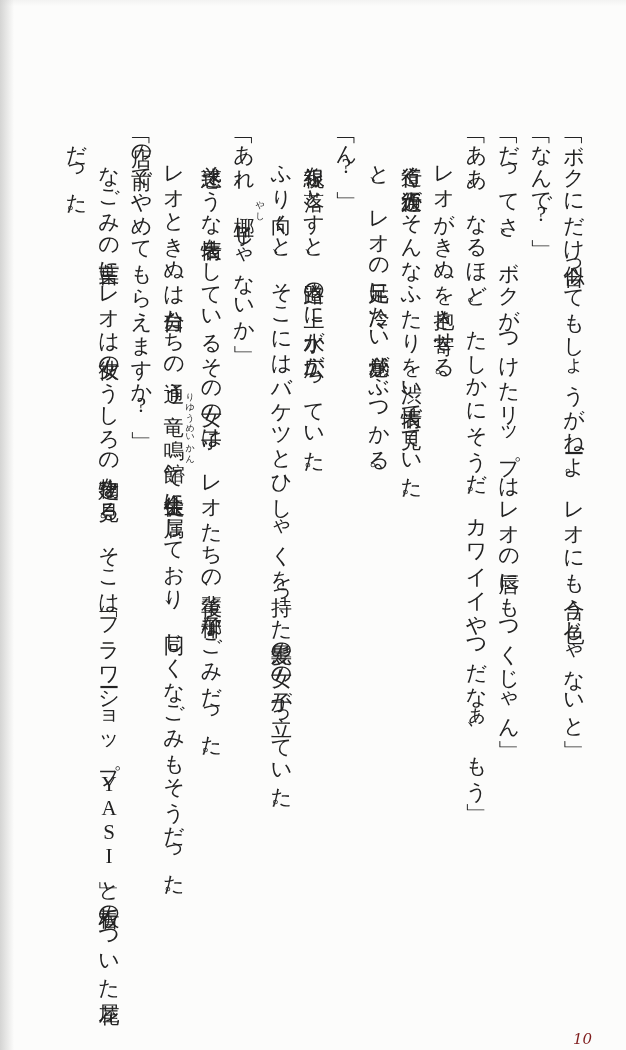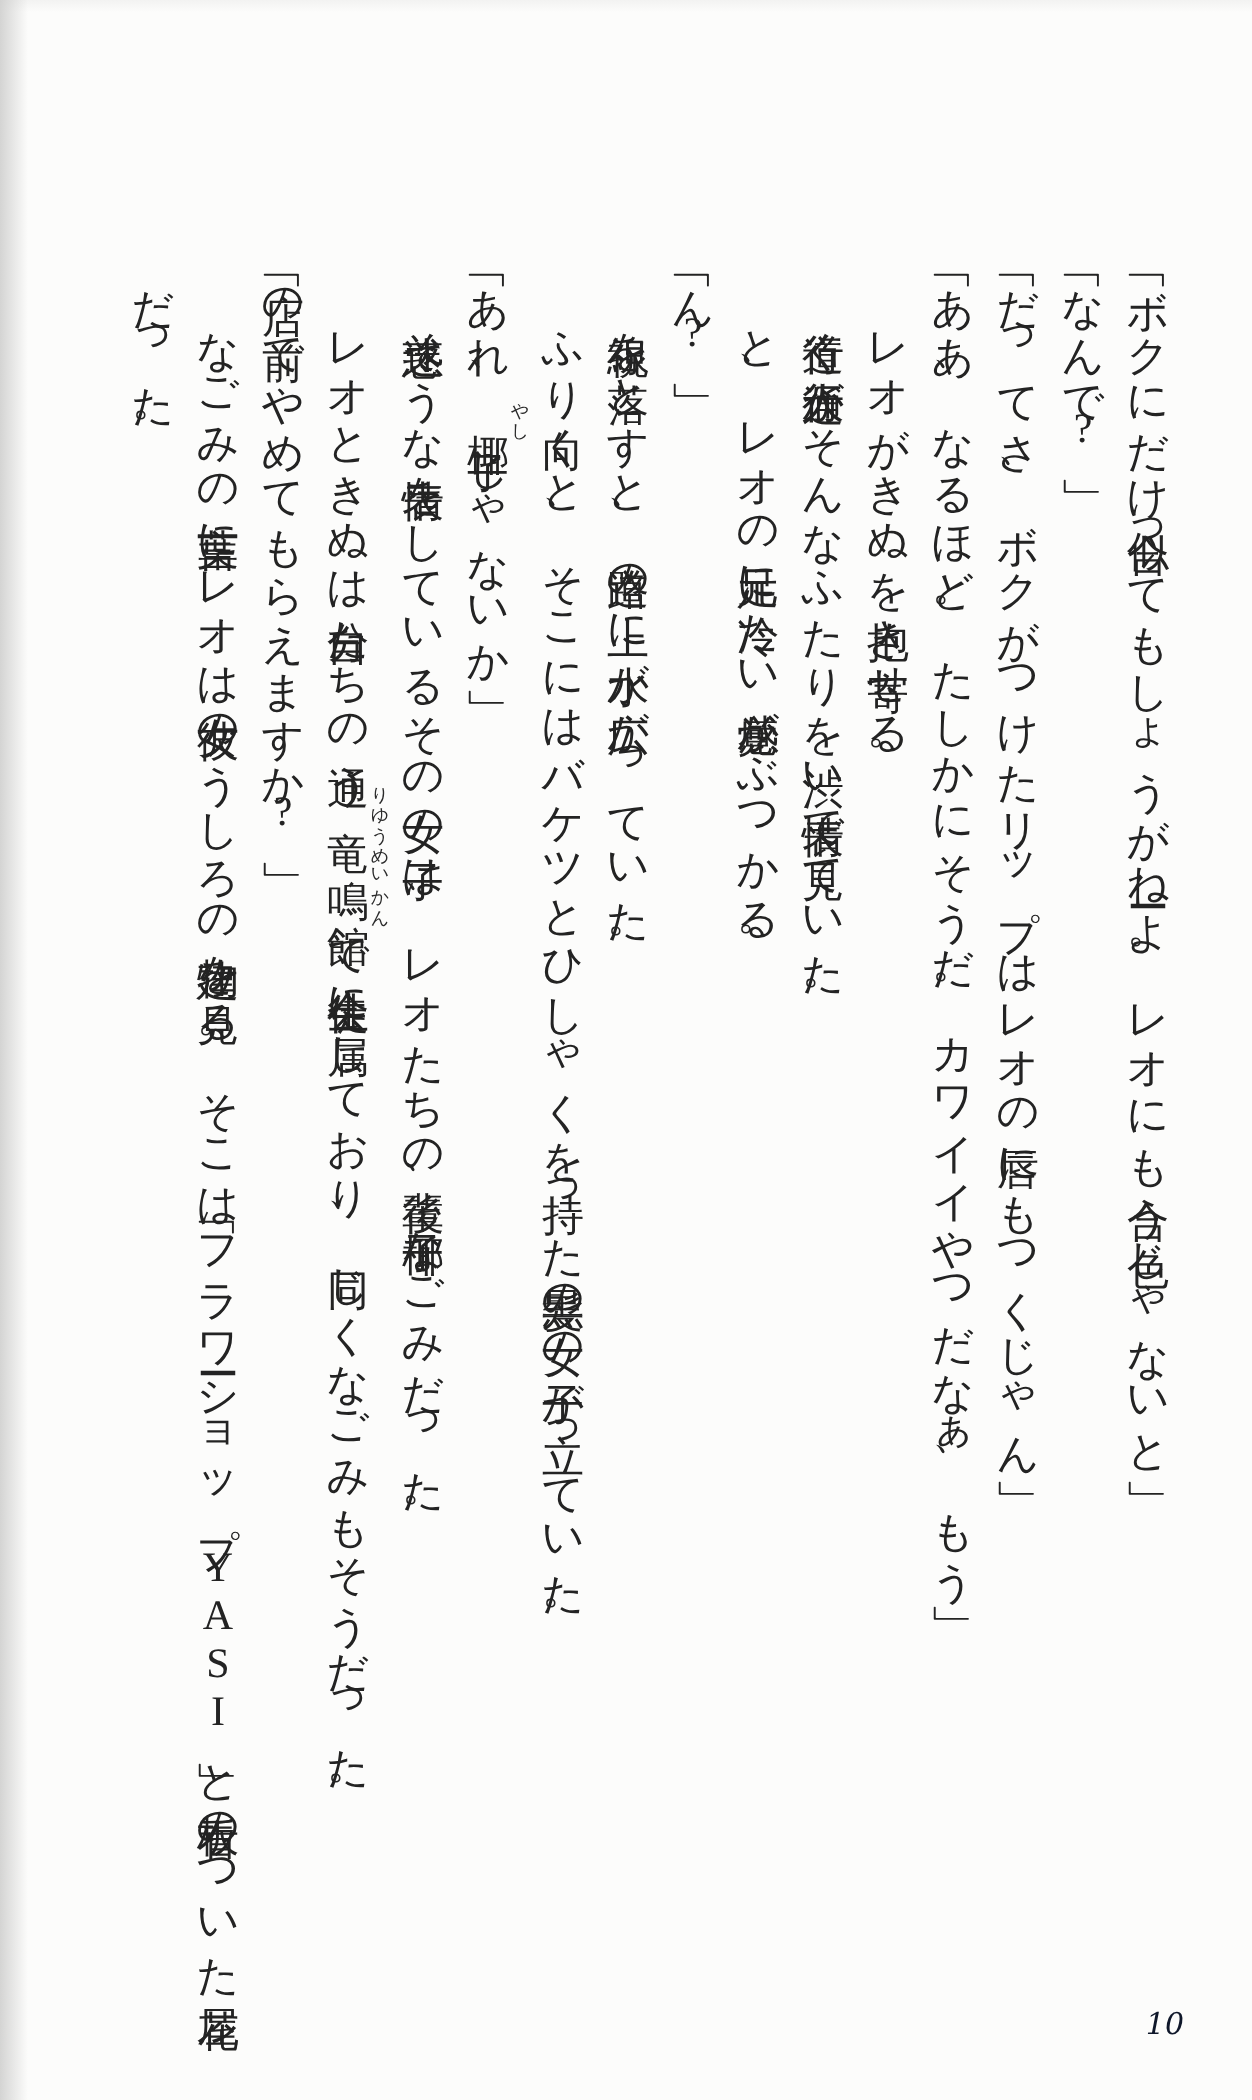--- a/index.html
+++ b/index.html
@@ -54,26 +54,26 @@
   }
   rt {
     font-size: 9px;
     line-height: 1;
     text-orientation: upright;
     letter-spacing: 0;
     color: #2a2a2a;
   }
   .page-number {
     position: absolute;
-    top: 1003px;
+    top: 1030px;
     right: 34px;
     font-family: "DejaVu Serif", serif;
     font-style: italic;
     font-size: 15px;
-    color: #0f172a;
+    color: #7f1d1d;
   }
 </style>
 </head>
 <body>
 
 <div id="screen">
   <div class="scan-edge-top"></div>
   <div class="scan-edge-left"></div>
 
   <div class="page-text">

